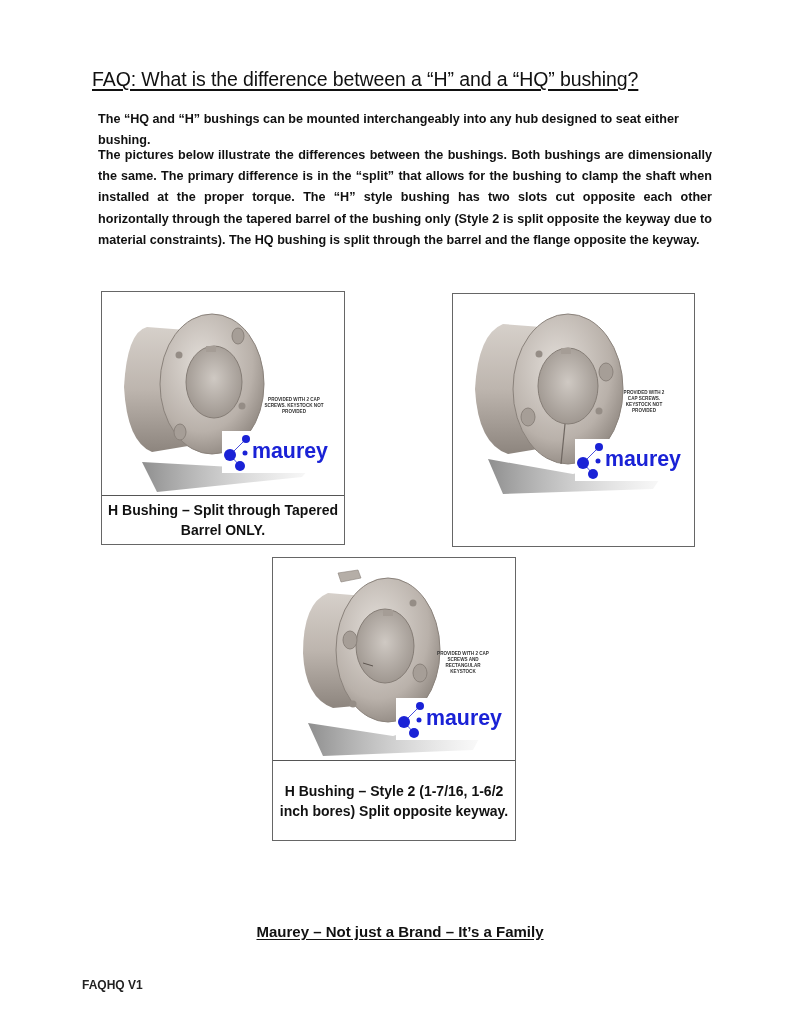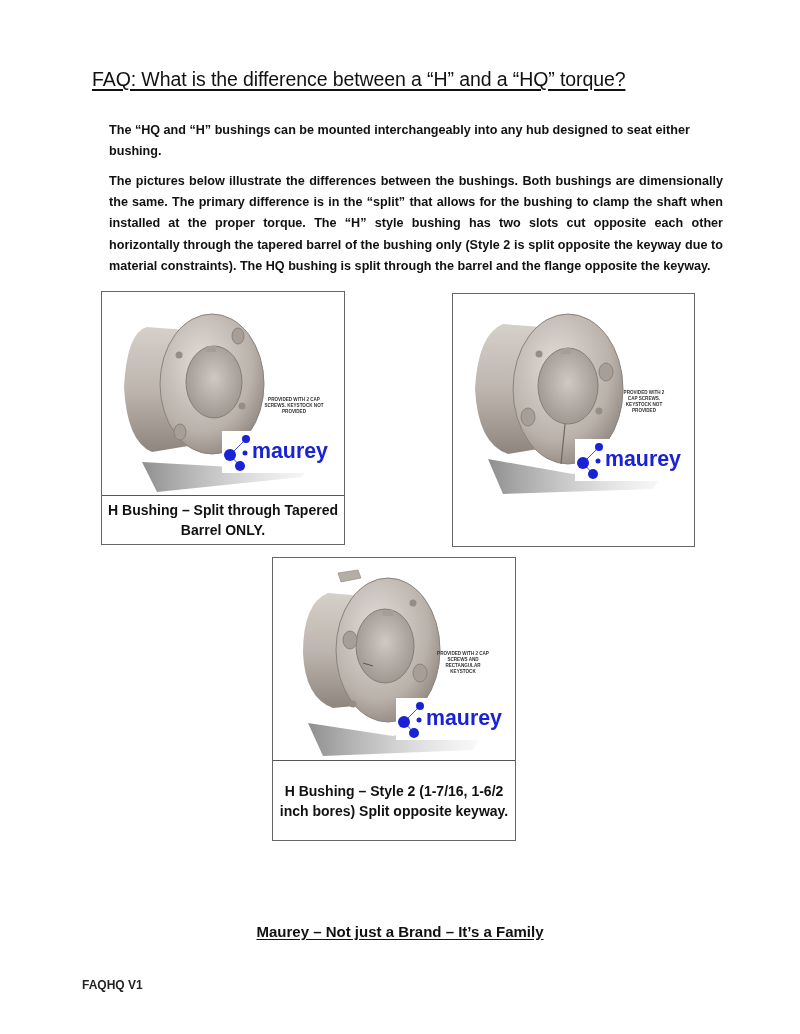--- a/index.html
+++ b/index.html
@@ -1,42 +1,42 @@
 <!DOCTYPE html>
 <html><head>
 <meta charset="utf-8">
 <style>
   html, body { margin:0; padding:0; background:#fff; }
   body { width:800px; height:1034px; position:relative; overflow:hidden;
          font-family:"Liberation Sans", sans-serif; color:#111; }
   .title { position:absolute; left:92px; top:68px; font-size:19.5px; font-weight:normal;
            text-decoration:underline; text-underline-offset:3px; text-decoration-thickness:1.5px; margin:0; letter-spacing:-0.1px; }
-  .para { position:absolute; left:93px; width:614px; font-size:12.6px; font-weight:bold; line-height:21.2px; margin:16px; }
+  .para { position:absolute; left:93px; width:614px; font-size:12.6px; font-weight:bold; line-height:21.2px; margin:5px; }
   .p1 { top:104px; }
-  .p2 { top:155px; text-align:justify; }
+  .p2 { top:140px; text-align:justify; }
   .box { position:absolute; border:1.5px solid #666; background:#fff; box-sizing:border-box; }
   .box .img { position:absolute; left:0; right:0; top:0; overflow:hidden; }
   .box .cap { position:absolute; left:0; right:0; bottom:0; border-top:1.5px solid #555;
               font-weight:bold; font-size:14px; text-align:center; line-height:20px; display:flex; align-items:center; justify-content:center; padding:0 6px; }
   .b1 { left:101px; top:291px; width:244px; height:254px; }
   .b1 .img { height:204px; } .b1 .cap { height:48px; }
   .b2 { left:452px; top:293px; width:243px; height:254px; }
   .b2 .img { height:205px; } .b2 .cap { height:47px; }
   .b3 { left:272px; top:557px; width:244px; height:284px; }
   .b3 .img { height:204px; } .b3 .cap { height:79px; }
   .note { position:absolute; font-size:4.6px; font-weight:bold; text-align:center; line-height:6px; color:#333; }
   .logo { position:absolute; }
   .tagline { position:absolute; left:0; width:800px; top:923px; text-align:center; font-size:15px; font-weight:bold;
              text-decoration:underline; text-underline-offset:2px; margin:0; }
   .footer { position:absolute; left:82px; top:978px; font-size:12px; font-weight:bold; color:#222; }
 </style>
 </head>
 <body>
 
-<h1 class="title">FAQ:  What is the difference between a “H” and a “HQ” torque?</h1>
+<h1 class="title">FAQ:  What is the difference between a “H” and a “HQ” bushing?</h1>
 <p class="para p1">The “HQ and “H” bushings can be mounted interchangeably into any hub designed to seat either bushing.</p>
 <p class="para p2">The pictures below illustrate the differences between the bushings.  Both bushings are dimensionally the same.  The primary difference is in the “split” that allows for the bushing to clamp the shaft when installed at the proper torque.  The “H” style bushing has two slots cut opposite each other horizontally through the tapered barrel of the bushing only (Style 2 is split opposite the keyway due to material constraints).  The HQ bushing is split through the barrel and the flange opposite the keyway.</p>
 
 <svg width="0" height="0" style="position:absolute">
   <defs>
     <radialGradient id="gFace" cx="40%" cy="35%" r="70%">
       <stop offset="0" stop-color="#e2ddd8"></stop>
         <stop offset="0.7" stop-color="#b9b1aa"></stop>
         <stop offset="1" stop-color="#8f8780"></stop>
     </radialGradient>

